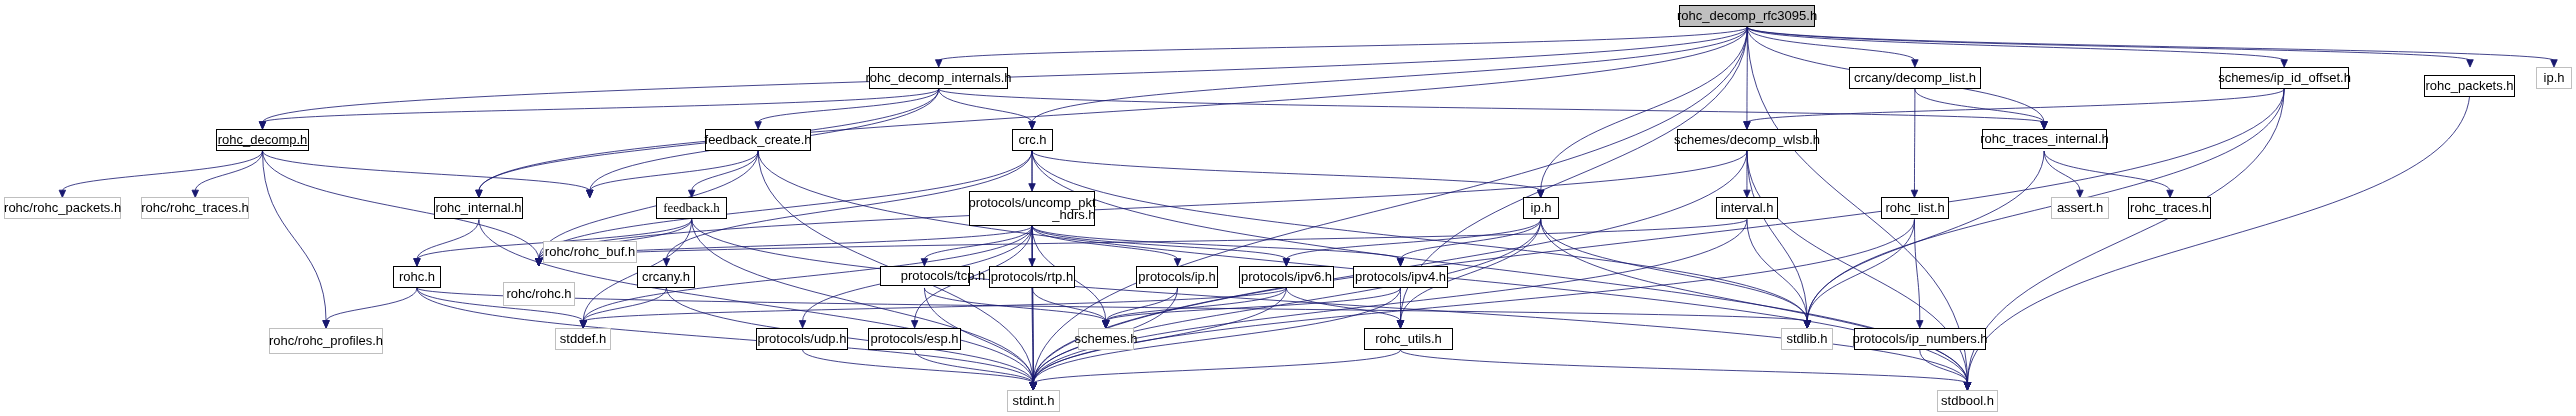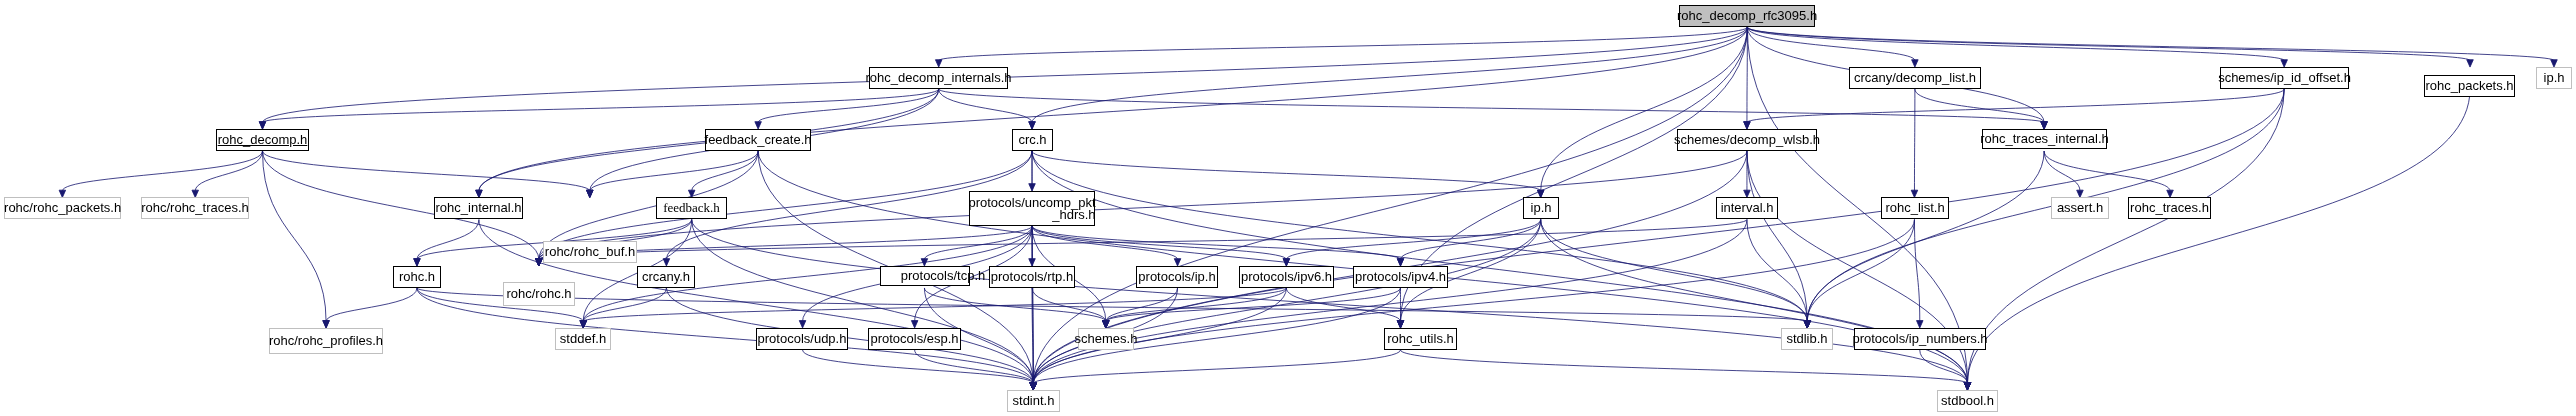--- a/index.html
+++ b/index.html
@@ -265,19 +265,19 @@
     <div class="node local" style="left: 880px; top: 266px; width: 90px; height: 20px; padding-left: 36px;">protocols/tcp.h</div>
     <div class="node local" style="left: 989px; top: 266px; width: 86px; height: 22px;">protocols/rtp.h</div>
     <div class="node local" style="left: 1136px; top: 266px; width: 82px; height: 22px;">protocols/ip.h</div>
     <div class="node local" style="left: 1239px; top: 266px; width: 95px; height: 22px;">protocols/ipv6.h</div>
     <div class="node local" style="left: 1353px; top: 266px; width: 95px; height: 22px;">protocols/ipv4.h</div>
     <div class="node system" style="left: 269px; top: 328px; width: 114px; height: 26px;">rohc/rohc_profiles.h</div>
     <div class="node system" style="left: 555px; top: 328px; width: 56px; height: 22px;">stddef.h</div>
     <div class="node local" style="left: 756px; top: 328px; width: 92px; height: 22px;">protocols/udp.h</div>
     <div class="node local" style="left: 868px; top: 328px; width: 93px; height: 22px;">protocols/esp.h</div>
     <div class="node system" style="left: 1078px; top: 328px; width: 56px; height: 22px;">schemes.h</div>
-    <div class="node local" style="left: 1364px; top: 328px; width: 73px; height: 22px; margin-left: 20px;">rohc_utils.h</div>
+    <div class="node local" style="left: 1364px; top: 328px; width: 89px; height: 22px;">rohc_utils.h</div>
     <div class="node system" style="left: 1781px; top: 328px; width: 52px; height: 22px;">stdlib.h</div>
     <div class="node local" style="left: 1854px; top: 328px; width: 132px; height: 22px;">protocols/ip_numbers.h</div>
     <div class="node system" style="left: 1007px; top: 390px; width: 53px; height: 22px;">stdint.h</div>
     <div class="node system" style="left: 1937px; top: 390px; width: 61px; height: 22px;">stdbool.h</div>
   </div>
 
 
 </body></html>

